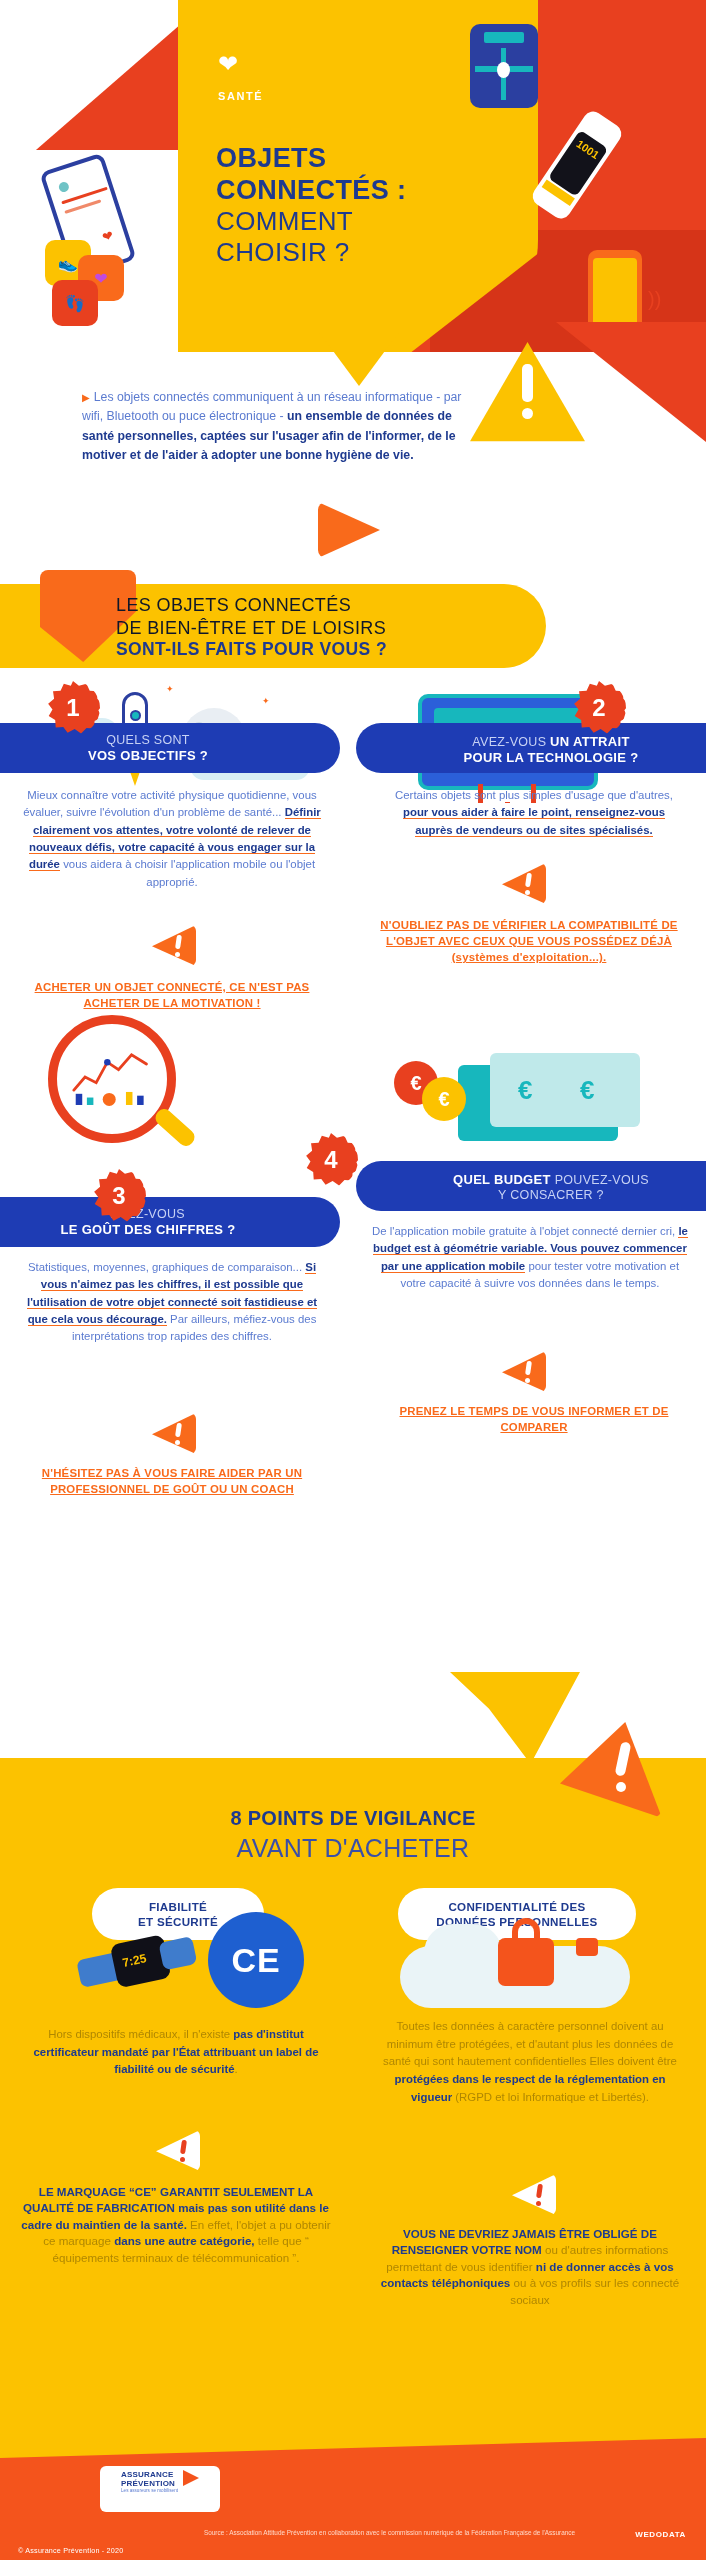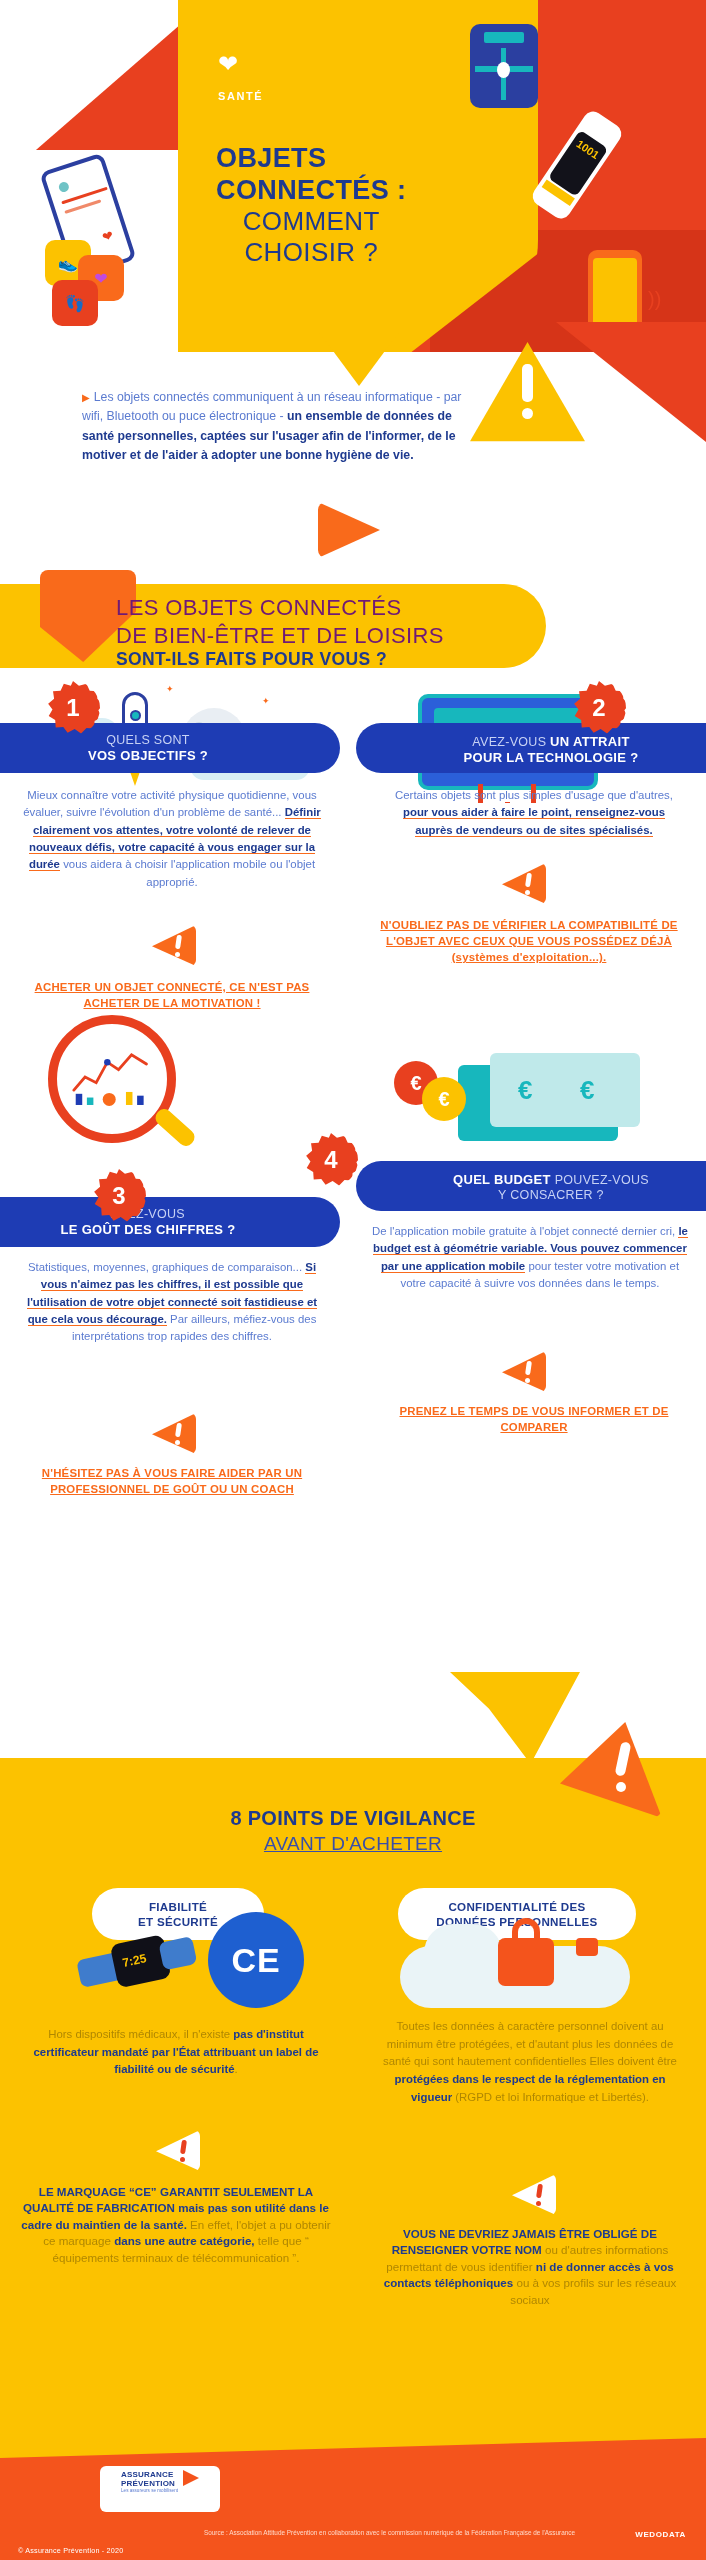--- a/index.html
+++ b/index.html
@@ -32,21 +32,21 @@
     position:absolute;left:430px;top:230px;width:300px;height:130px;background:#d63418;
     border-top-left-radius:70px;
   }
   .hero-label{position:absolute;left:218px;top:52px;color:#fff;}
   .hero-heart{font-size:24px;line-height:24px;color:#fff;display:block;}
   .hero-kicker{
     font-size:11px;letter-spacing:1.6px;font-weight:bold;color:#fff;margin-top:14px;display:block;
   }
   .hero-title{position:absolute;left:216px;top:143px;color:#1e3a8f;line-height:1.17;}
   .hero-title .l1,.hero-title .l2{font-weight:bold;font-size:27px;letter-spacing:.4px;display:block;}
-  .hero-title .l3,.hero-title .l4{font-weight:300;font-size:26px;letter-spacing:.4px;display:block;text-align:center;}
+  .hero-title .l3,.hero-title .l4{font-weight:300;font-size:26px;letter-spacing:.4px;display:block;}
 
   
   .phone-card{
     position:absolute;left:55px;top:160px;width:66px;height:112px;background:#fff;
     border:4px solid #2b3fa0;border-radius:9px;transform:rotate(-18deg);
   }
   .phone-card .screen-line{position:absolute;left:8px;top:30px;width:48px;height:3px;background:#e8401f;border-radius:2px;}
   .phone-card .screen-line2{position:absolute;left:8px;top:40px;width:38px;height:3px;background:#f08a6a;border-radius:2px;}
   .phone-card .dot{position:absolute;left:10px;top:12px;width:10px;height:10px;border-radius:50%;background:#6fc3c6;}
   .phone-card .hrt{position:absolute;left:36px;top:70px;color:#e8401f;font-size:13px;}
@@ -112,21 +112,21 @@
   .banner{position:relative;width:706px;height:108px;background:#fff;}
   .banner-pill{
     position:absolute;left:0;top:14px;width:546px;height:84px;background:#fcc200;
     border-top-right-radius:42px;border-bottom-right-radius:42px;
   }
   .banner-tri{
     position:absolute;left:40px;top:0px;width:96px;height:92px;background:#f96a1b;
     clip-path:polygon(0 0,100% 0,100% 45%,45% 100%,0 62%);border-radius:8px;
   }
   .banner-text{position:absolute;left:116px;top:24px;line-height:1.25;}
-  .banner-text .b1,.banner-text .b2{font-size:22px;font-weight:300;color:#701a75;letter-spacing:.4px;display:block;}
+  .banner-text .b1,.banner-text .b2{font-size:18px;font-weight:300;color:#0f172a;letter-spacing:.4px;display:block;}
   .banner-text .b3{font-size:17.5px;font-weight:bold;color:#1e3a8f;letter-spacing:.4px;display:block;}
 
   
   .sky{position:relative;width:706px;height:125px;background:#fff;overflow:hidden;}
   .cloud{position:absolute;background:#d8eef5;border-radius:40px;}
   .rocket{position:absolute;left:110px;top:14px;width:48px;height:96px;}
   .rocket .body{position:absolute;left:12px;top:0;width:26px;height:66px;background:#fff;border:3px solid #2b3fa0;border-radius:14px 14px 6px 6px;}
   .rocket .win{position:absolute;left:20px;top:18px;width:11px;height:11px;border-radius:50%;background:#17b7bd;border:2px solid #2b3fa0;}
   .rocket .finl{position:absolute;left:0px;top:44px;width:16px;height:26px;background:#e8401f;border-radius:8px 0 8px 8px;}
   .rocket .finr{position:absolute;left:34px;top:44px;width:16px;height:26px;background:#e8401f;border-radius:0 8px 8px 8px;}
@@ -183,21 +183,21 @@
   
   .vig{position:absolute;left:0;top:1758px;width:706px;height:680px;background:#fcc200;}
   .vig-yellow-arrow{position:absolute;left:480px;top:-32px;width:140px;height:60px;background:#fcc200;clip-path:polygon(0 0,100% 0,62% 100%);}
   .vig-alert{position:absolute;left:560px;top:-36px;width:102px;height:96px;}
   .vig-alert .tri{width:102px;height:96px;background:#f96a1b;clip-path:polygon(64% 0,100% 100%,0 64%);border-radius:10px;}
   .vig-alert .bang{position:absolute;left:58px;top:20px;width:10px;height:34px;background:#fff;border-radius:5px;transform:rotate(12deg);}
   .vig-alert .bdot{position:absolute;left:56px;top:60px;width:10px;height:10px;border-radius:50%;background:#fff;}
 
   .vig-title{position:absolute;left:0;width:706px;text-align:center;top:48px;line-height:1.28;}
   .vig-title .t1{font-size:20px;font-weight:bold;color:#1e3a8f;letter-spacing:.3px;display:block;}
-  .vig-title .t2{font-size:19px;font-weight:300;color:#3a4fa8;letter-spacing:.3px;display:block;text-decoration:underline;}
+  .vig-title .t2{font-size:25px;font-weight:300;color:#3a4fa8;letter-spacing:.3px;display:block;}
   .pill{
     position:absolute;background:#fff;border-radius:26px;display:flex;align-items:center;justify-content:center;
     text-align:center;color:#1e3a8f;font-weight:bold;font-size:11.6px;line-height:1.32;letter-spacing:.3px;
   }
   .vig-body{position:absolute;font-size:11.4px;line-height:1.55;text-align:center;color:#b08700;}
   .vig-body b{color:#1e3a8f;font-weight:bold;}
   .vig-warn{position:absolute;text-align:center;color:#1e3a8f;font-weight:bold;font-size:11.6px;line-height:1.42;}
   .vig-warn span.reg{font-weight:normal;color:#b08700;}
   .walert{position:absolute;width:44px;height:41px;}
   .walert .tri{width:44px;height:41px;background:#fff;clip-path:polygon(100% 0,100% 100%,0 52%);border-radius:6px;}
@@ -478,21 +478,21 @@
 
     <div class="vig-body" style="left:380px;top:260px;width:300px;">
       <span>Toutes les données à caractère personnel doivent au minimum être protégées, et d'autant plus les données de santé qui sont hautement confidentielles Elles doivent être </span><b>protégées dans le respect de la réglementation en vigueur</b><span> (RGPD et loi Informatique et Libertés).</span>
     </div>
     <div class="walert" style="left:512px;top:416px;">
       <div class="tri"></div>
         <span class="bang"></span>
         <span class="bdot"></span>
     </div>
     <div class="vig-warn" style="left:374px;top:468px;width:312px;">
-      <span>VOUS NE DEVRIEZ JAMAIS ÊTRE OBLIGÉ DE  RENSEIGNER VOTRE NOM</span><span class="reg"> ou d'autres informations permettant de vous identifier </span><span>ni de donner accès à vos contacts téléphoniques</span><span class="reg"> ou à vos profils sur les réseaux sociaux</span>
+      <span>VOUS NE DEVRIEZ JAMAIS ÊTRE OBLIGÉ DE  RENSEIGNER VOTRE NOM</span><span class="reg"> ou d'autres informations permettant de vous identifier </span><span>ni de donner accès à vos contacts téléphoniques</span><span class="reg"> ou à vos profils sur les connecté sociaux</span>
     </div>
   </div>
 
   <div class="watch2">
     <span class="strapA"></span>
     <span class="face">
         <span class="val">7:25</span>
       </span>
     <span class="strapB"></span>
   </div>

